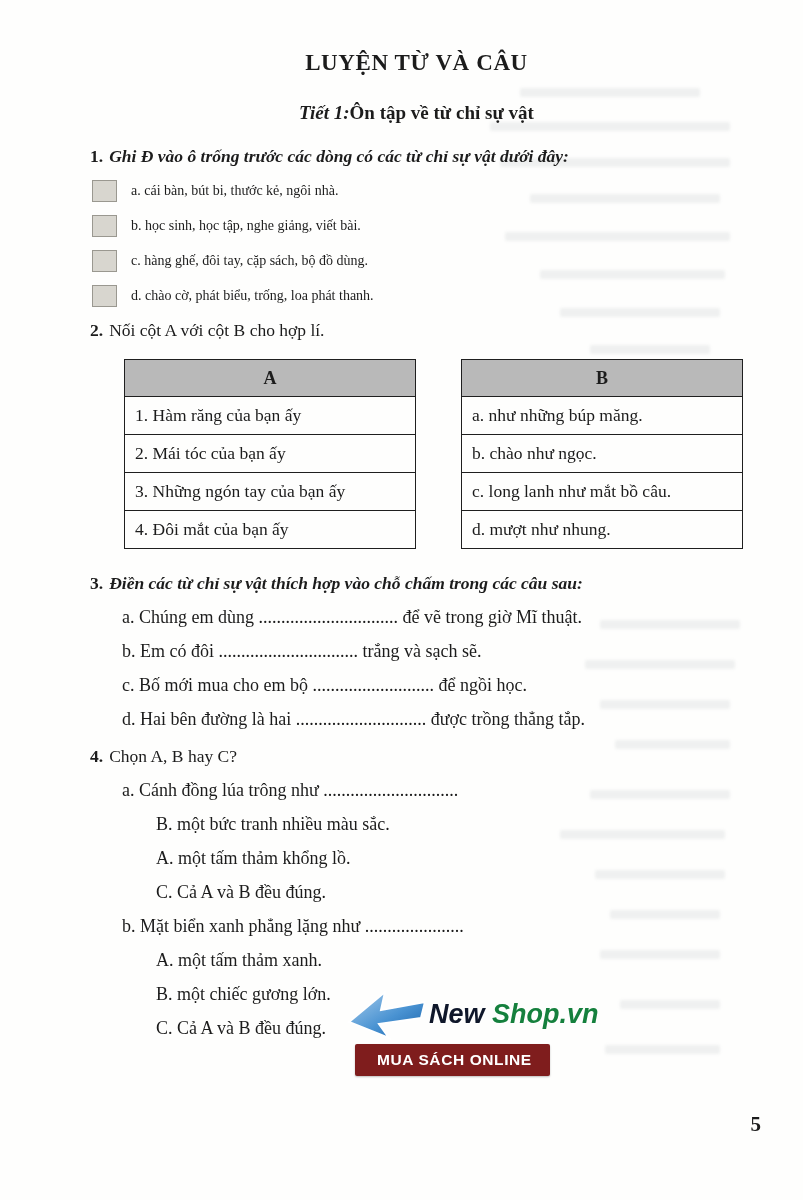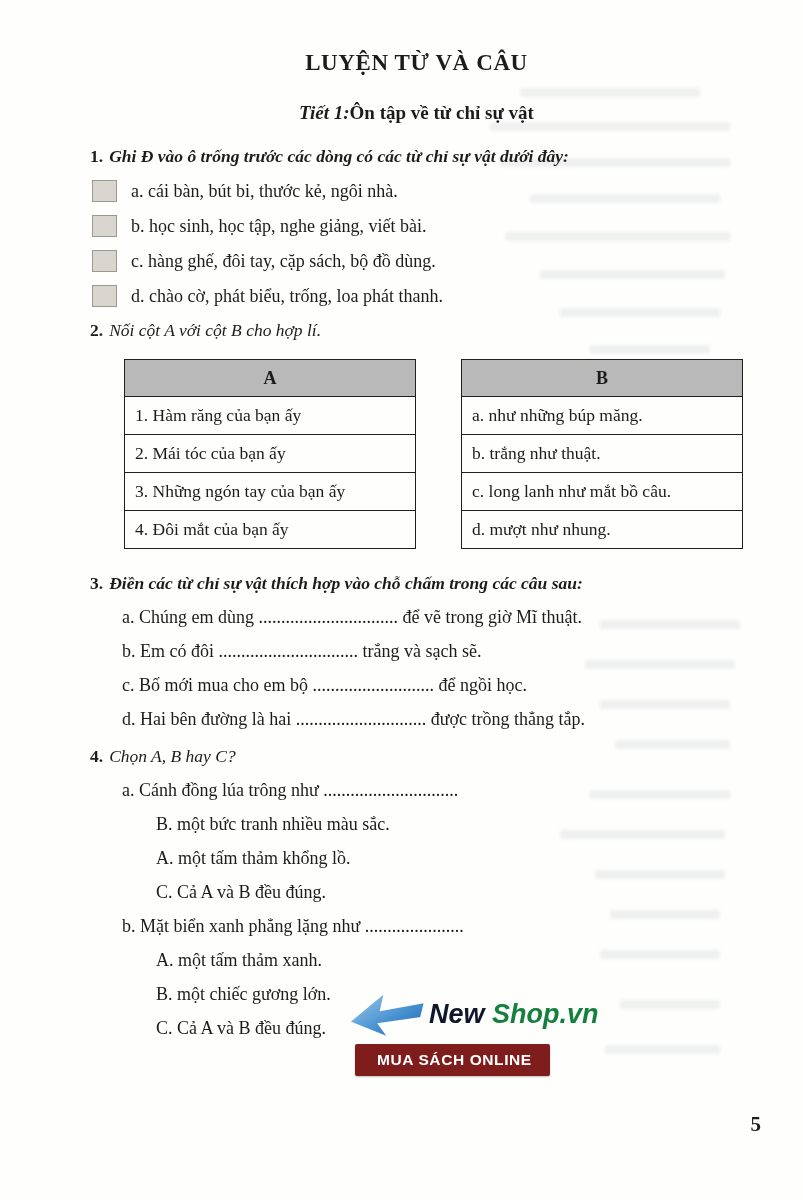--- a/index.html
+++ b/index.html
@@ -28,27 +28,27 @@
     text-align: center;
     font-size: 19px;
     margin-bottom: 22px;
   }
   .doc-subtitle .lesson-label { font-weight: bold; font-style: italic; margin-right: 0; }
   .doc-subtitle .lesson-text  { font-weight: bold; }
 
   .q-prompt { font-size: 17.5px; margin-top: 10px; }
   .q-number { font-weight: bold; margin-right: 6px; }
   .q-text-italic { font-style: italic; font-weight: bold; }
-  .q-text-italic-light { font-style: italic; }
+  .q-text-italic-light { }
 
   .check-row {
     display: flex;
     align-items: center;
     margin: 13px 0 13px 2px;
-    font-size: 18px;
+    font-size: 14px;
   }
   .checkbox {
     display: inline-block;
     width: 25px;
     height: 22px;
     background: #d8d6cf;
     border: 1px solid #9a9890;
     margin-right: 14px;
     flex: 0 0 auto;
   }
@@ -209,21 +209,21 @@
         </table>
       <table class="match table-b">
         <tbody>
             <tr>
               <th>B</th>
             </tr>
         <tr>
               <td>a. như những búp măng.</td>
             </tr>
         <tr>
-              <td>b. trắng như thuật.</td>
+              <td>b. chào như ngọc.</td>
             </tr>
         <tr>
               <td>c. long lanh như mắt bồ câu.</td>
             </tr>
         <tr>
               <td>d. mượt như nhung.</td>
             </tr>
       </tbody>
         </table>
     </div>

